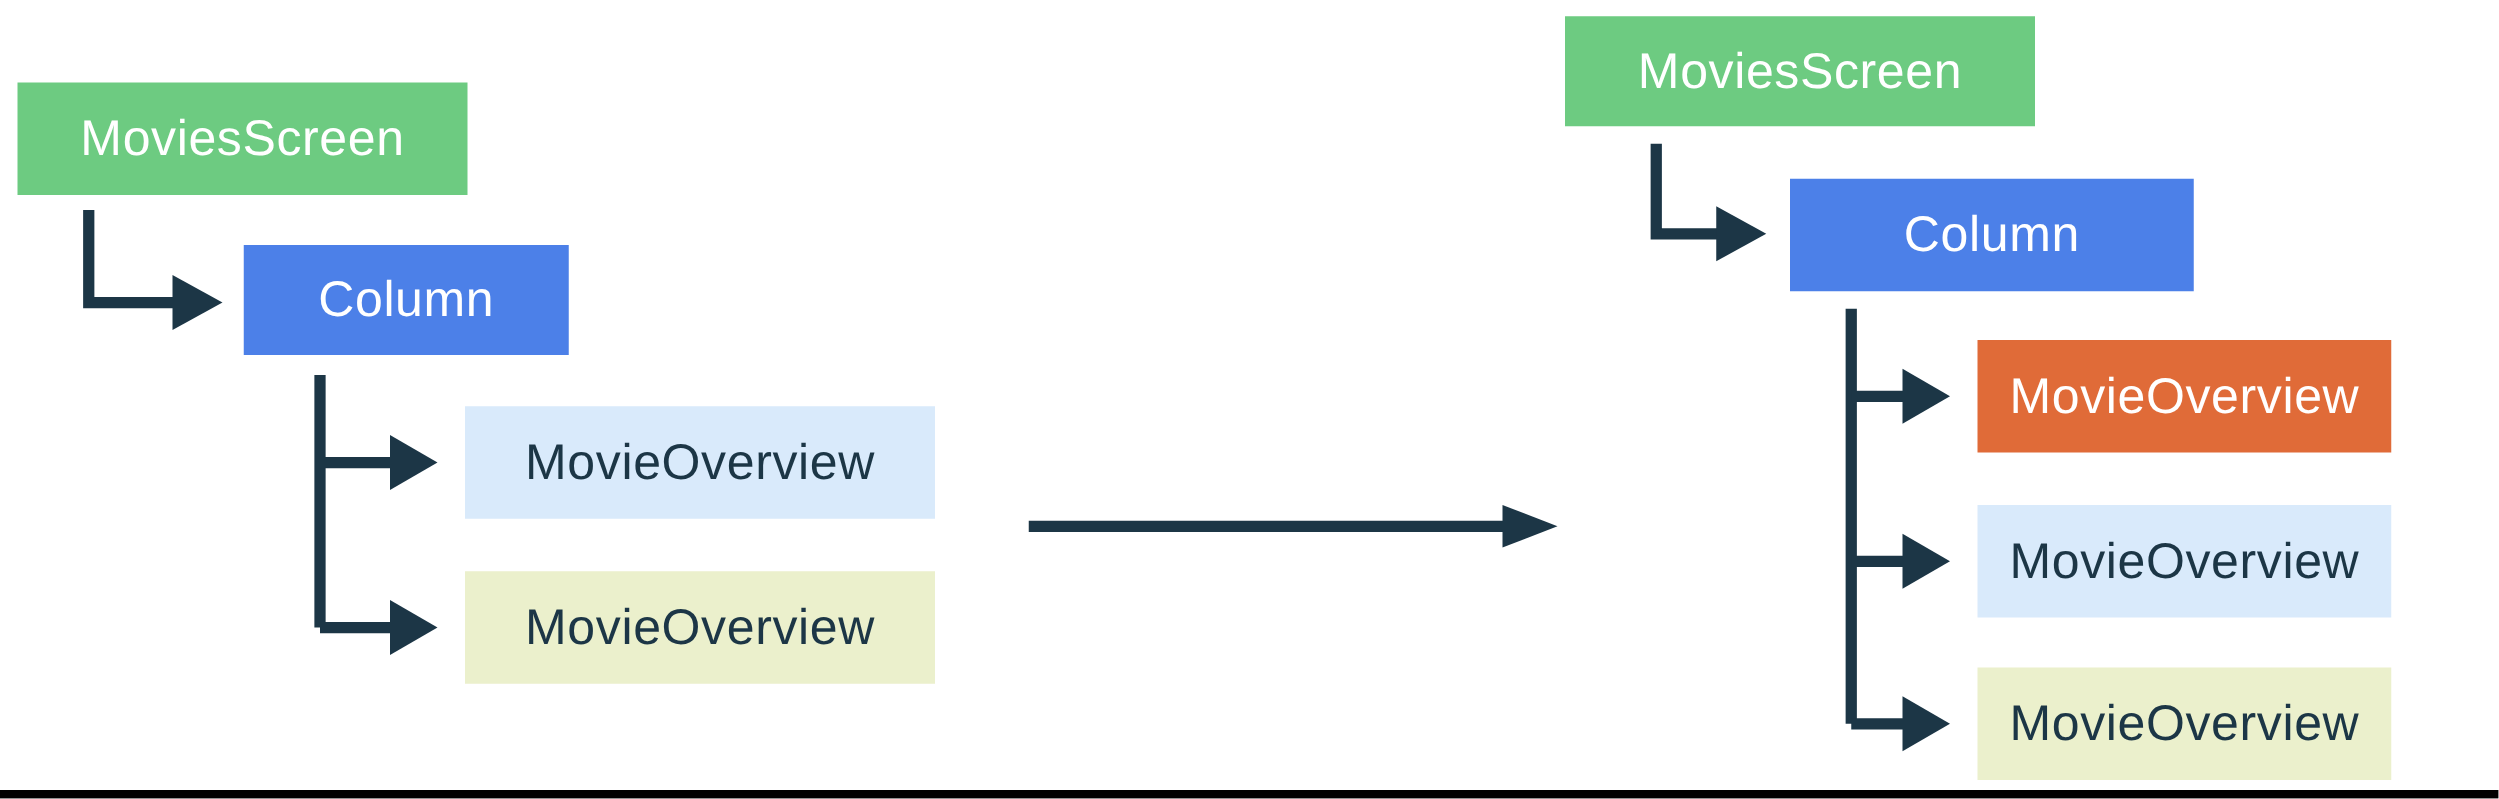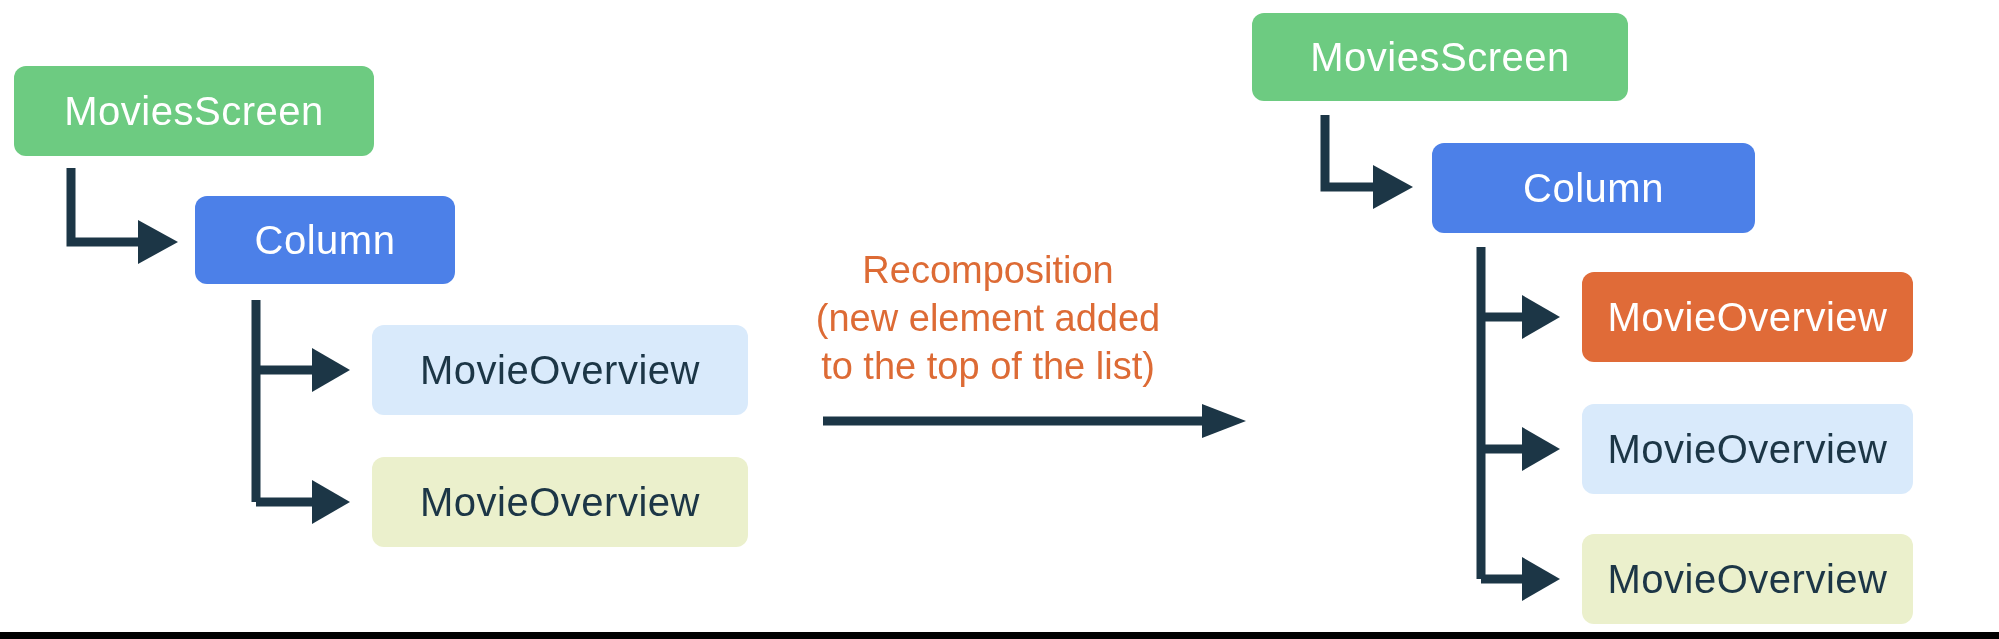--- a/index.html
+++ b/index.html
@@ -28,21 +28,21 @@
     stroke-width: 9;
     stroke-linejoin: miter;
     stroke-linecap: butt;
   }
   .ah {
     fill: currentColor;
     stroke: none;
   }
   .node {
     position: absolute;
-    border-radius: 12px;
+    border-radius: 0;
     display: flex;
     align-items: center;
     justify-content: center;
     font-size: 40px;
     font-weight: 400;
     letter-spacing: 0.5px;
     white-space: nowrap;
   }
   .transition-label {
     position: absolute;
@@ -102,25 +102,20 @@
   <div class="node" style="left: 195px; top: 196px; width: 260px; height: 88px; background-color: rgb(76, 128, 232); color: rgb(255, 255, 255);">
     <span>Column</span>
   </div>
   <div class="node" style="left: 372px; top: 325px; width: 376px; height: 90px; background-color: rgb(217, 234, 251); color: rgb(28, 54, 70);">
     <span>MovieOverview</span>
   </div>
   <div class="node" style="left: 372px; top: 457px; width: 376px; height: 90px; background-color: rgb(235, 240, 204); color: rgb(28, 54, 70);">
     <span>MovieOverview</span>
   </div>
 
-  <div class="transition-label" style="color: rgb(221, 107, 53);">
-    <span>Recomposition</span>
-    <span>(new element added</span>
-    <span>to the top of the list)</span>
-  </div>
 
   <div class="node" style="left: 1252px; top: 13px; width: 376px; height: 88px; background-color: rgb(109, 203, 129); color: rgb(255, 255, 255);">
     <span>MoviesScreen</span>
   </div>
   <div class="node" style="left: 1432px; top: 143px; width: 323px; height: 90px; background-color: rgb(76, 128, 232); color: rgb(255, 255, 255);">
     <span>Column</span>
   </div>
   <div class="node" style="left: 1582px; top: 272px; width: 331px; height: 90px; background-color: rgb(224, 107, 56); color: rgb(255, 255, 255);">
     <span>MovieOverview</span>
   </div>

